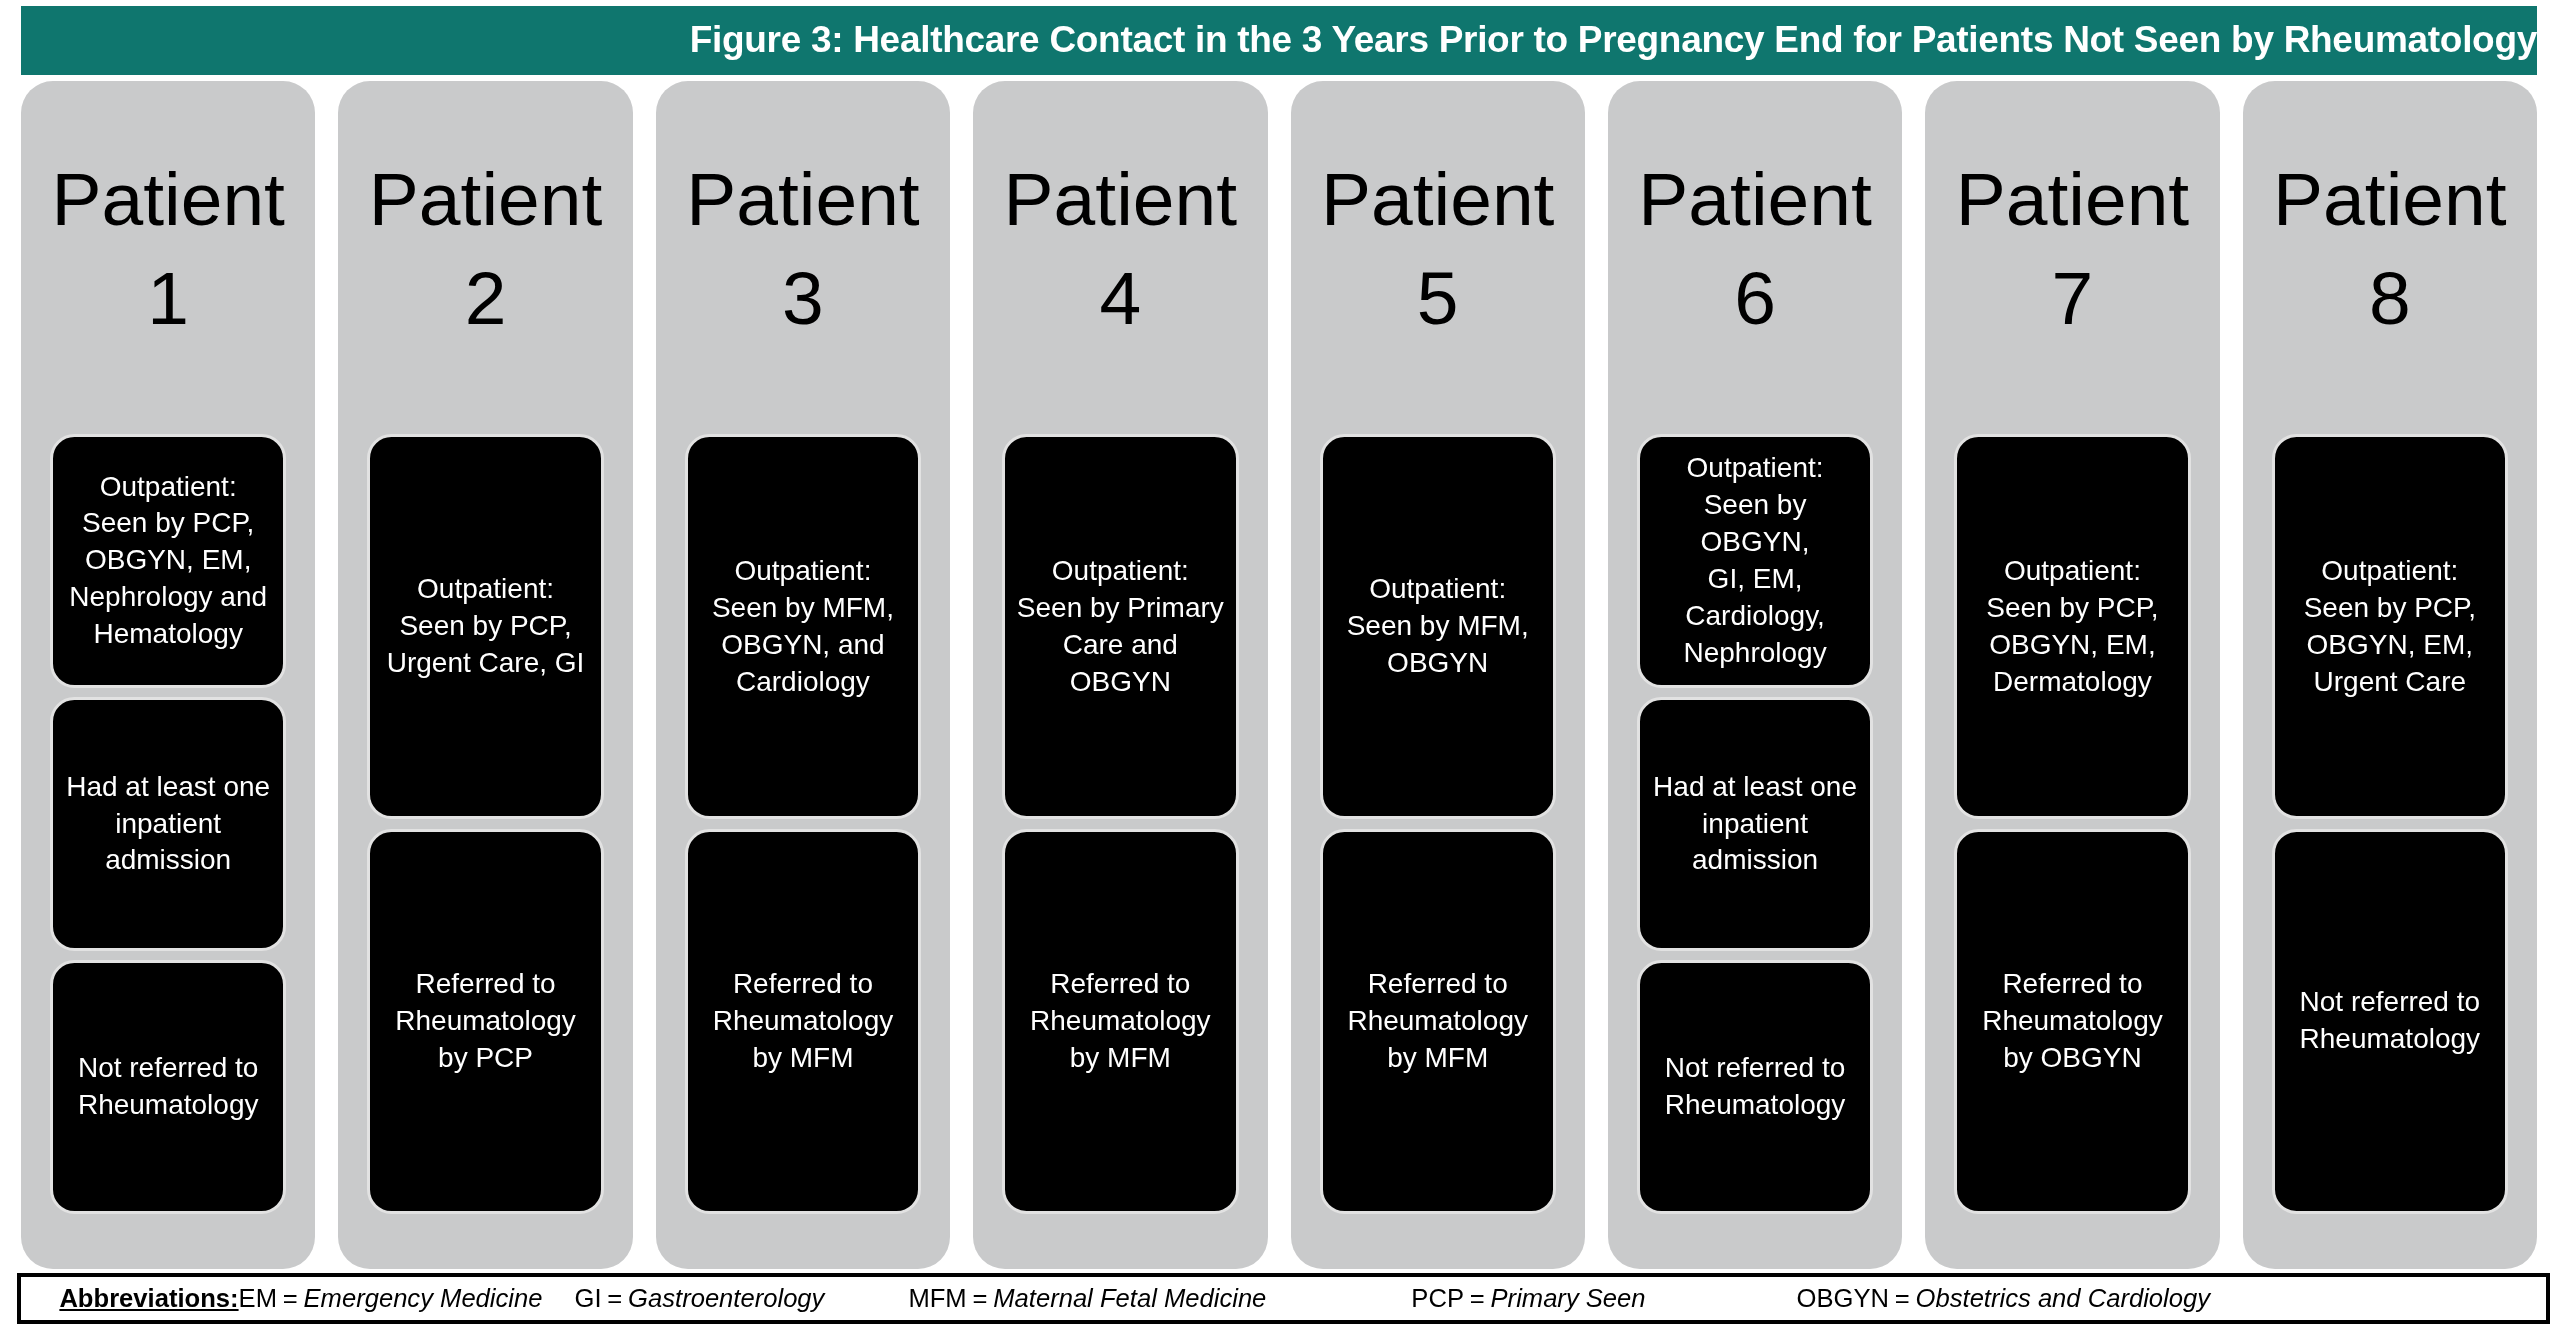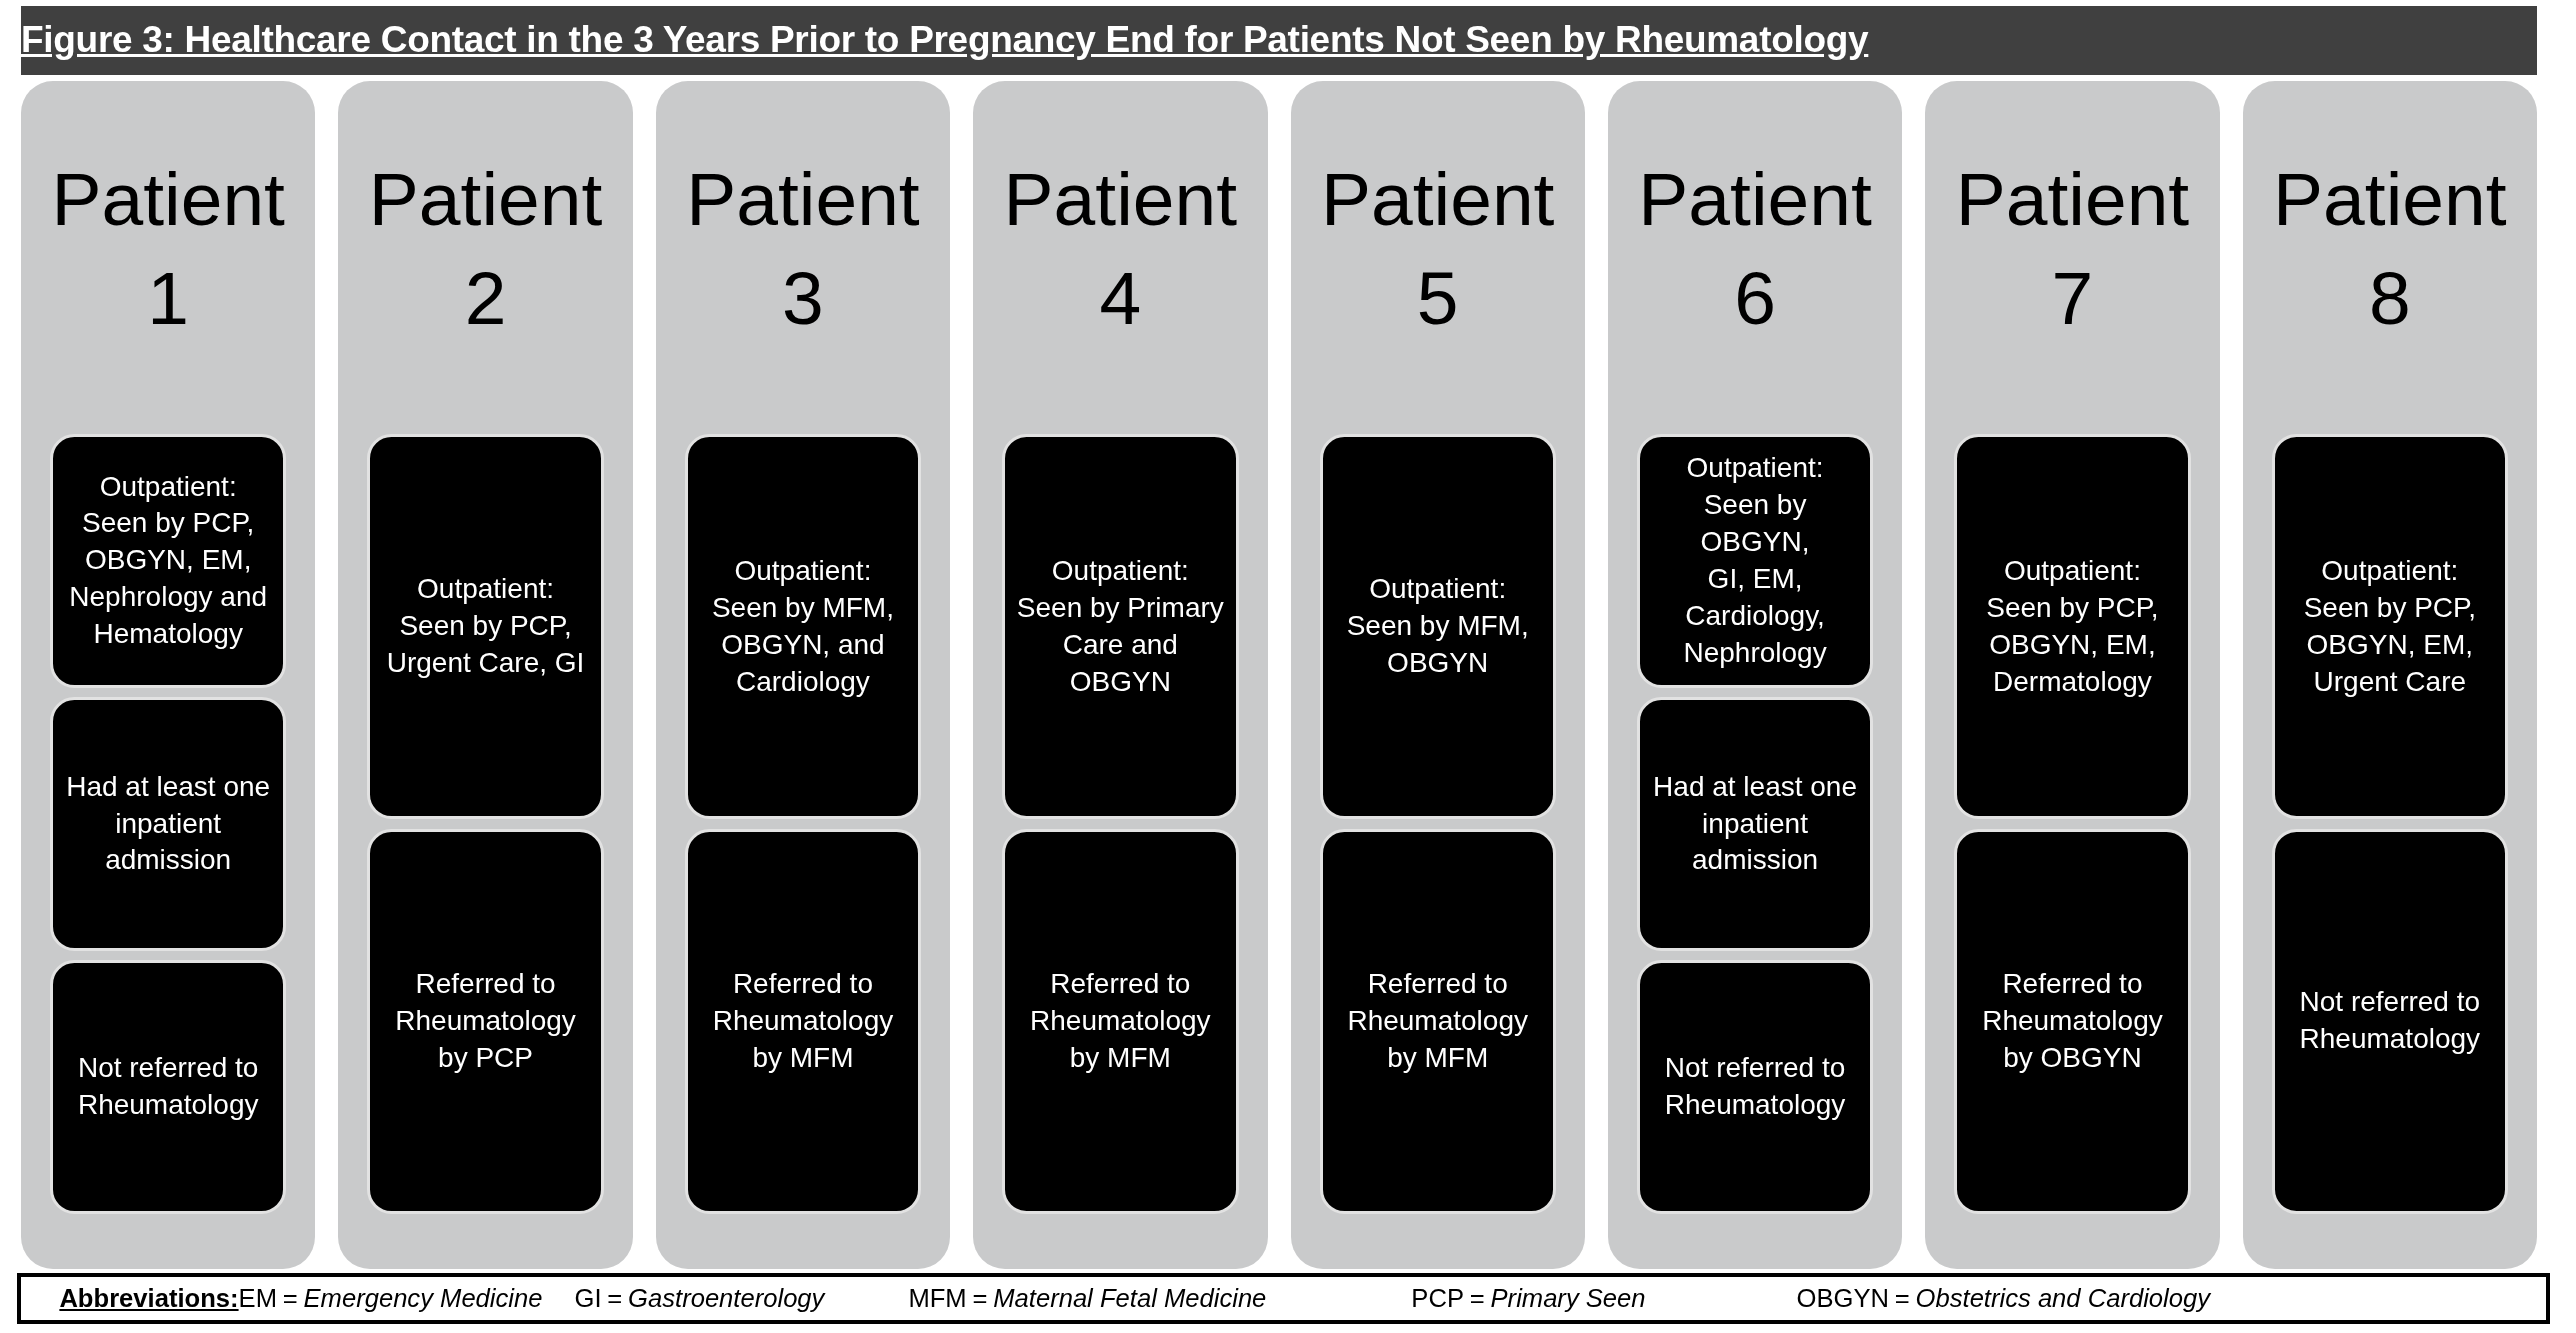--- a/index.html
+++ b/index.html
@@ -9,23 +9,23 @@
     position: relative;
     font-family: "Liberation Sans", sans-serif;
     overflow: hidden;
   }
 
   
   .title-bar {
     position: absolute;
     left: 21px; top: 5.8px;
     width: 2516px; height: 69px;
-    background: #404040;
+    background: #0f766e;
     color: #ffffff;
-    display: flex; align-items: center; justify-content: flex-start; text-decoration: underline;
+    display: flex; align-items: center; justify-content: flex-end;
   }
   .title-bar span {
     font-size: 37px;
     font-weight: bold;
     letter-spacing: -0.3px;
   }
 
   
   .columns {
     position: absolute;

